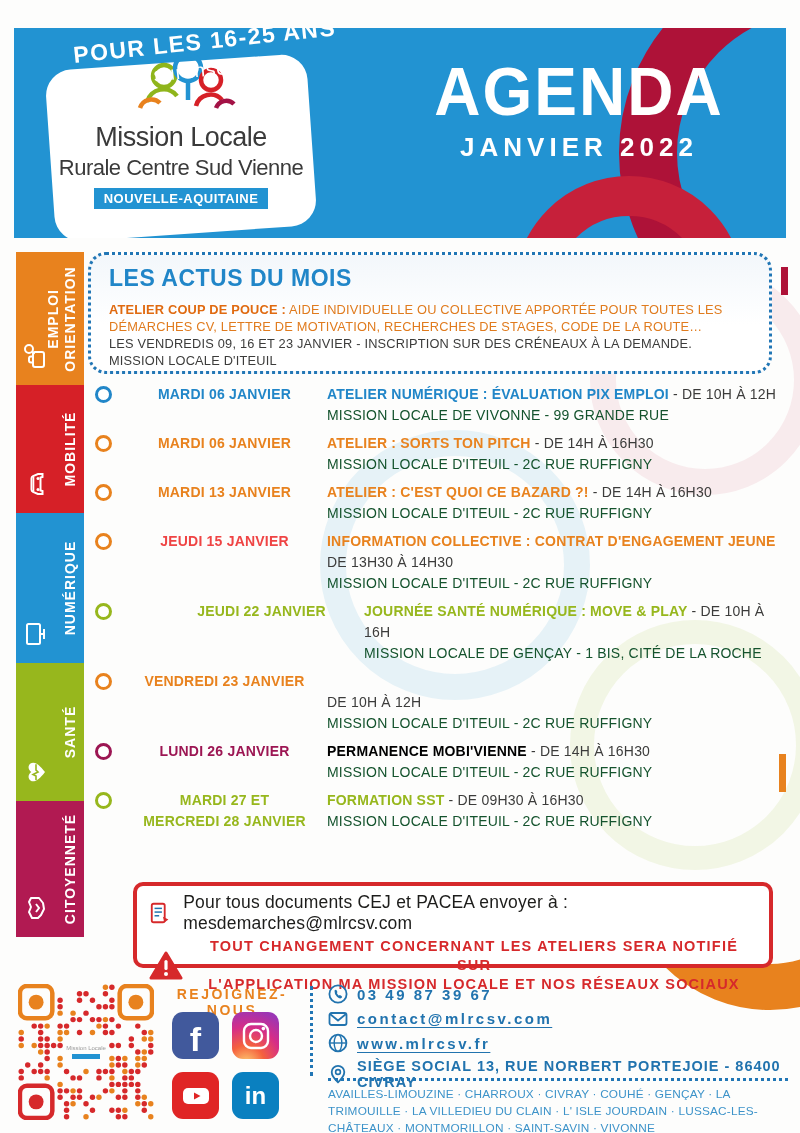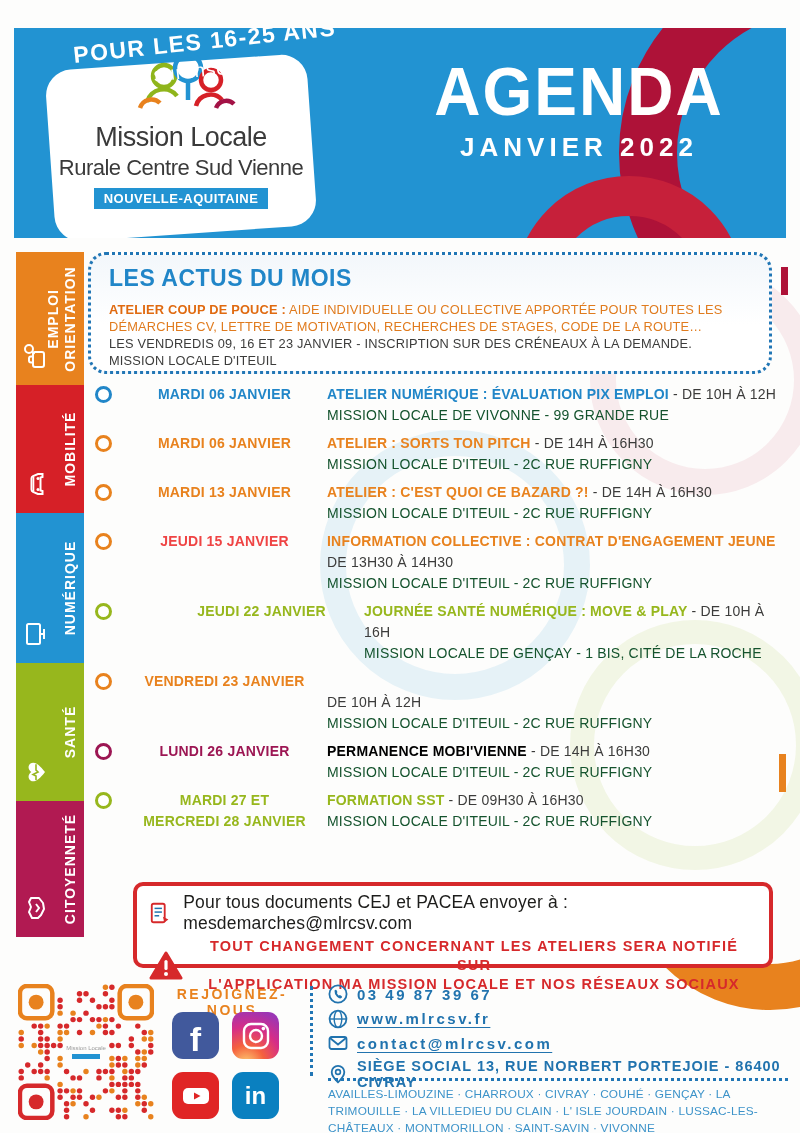--- a/index.html
+++ b/index.html
@@ -419,32 +419,32 @@
   <div id="contact">
     <div class="crow">
       <svg class="cicon" viewBox="0 0 20 20">
         <circle cx="10" cy="10" r="8.6" fill="none" stroke="#2173ae" stroke-width="1.8"></circle>
         <path d="M6.5 6.5 q1.5 -1.5 2.2 0 l0.6 1.2 q0.3 0.8 -0.5 1.4 q0.8 1.8 2.1 2.6 q0.7 -0.9 1.4 -0.5 l1.2 0.7 q1.4 0.8 -0.1 2.1 q-1.6 1.3 -4.4 -1.3 q-2.8 -2.7 -2.5 -6.2" fill="#2173ae"></path>
       </svg>
       <span class="ctext">03 49 87 39 67</span>
     </div>
     <div class="crow">
       <svg class="cicon" viewBox="0 0 20 20">
+        <rect x="1.5" y="4" width="17" height="12" rx="2" fill="none" stroke="#2173ae" stroke-width="1.8"></rect>
+        <path d="M2 5 L10 11.5 L18 5" fill="none" stroke="#2173ae" stroke-width="1.8"></path>
+      </svg>
+      <a href="#" class="ctext u">contact@mlrcsv.com</a>
+    </div>
+    <div class="crow">
+      <svg class="cicon" viewBox="0 0 20 20">
         <circle cx="10" cy="10" r="8.4" fill="none" stroke="#2173ae" stroke-width="1.8"></circle>
         <ellipse cx="10" cy="10" rx="3.8" ry="8.4" fill="none" stroke="#2173ae" stroke-width="1.4"></ellipse>
         <line x1="1.6" y1="10" x2="18.4" y2="10" stroke="#2173ae" stroke-width="1.4"></line>
       </svg>
       <a href="#" class="ctext u">www.mlrcsv.fr</a>
-    </div>
-    <div class="crow">
-      <svg class="cicon" viewBox="0 0 20 20">
-        <rect x="1.5" y="4" width="17" height="12" rx="2" fill="none" stroke="#2173ae" stroke-width="1.8"></rect>
-        <path d="M2 5 L10 11.5 L18 5" fill="none" stroke="#2173ae" stroke-width="1.8"></path>
-      </svg>
-      <a href="#" class="ctext u">contact@mlrcsv.com</a>
     </div>
     <div class="crow">
       <svg class="cicon" viewBox="0 0 20 20">
         <path d="M10 1.8 a6.3 6.3 0 0 1 6.3 6.3 c0 4.5 -6.3 10.2 -6.3 10.2 s-6.3 -5.7 -6.3 -10.2 A6.3 6.3 0 0 1 10 1.8 z" fill="none" stroke="#2173ae" stroke-width="1.8"></path>
         <circle cx="10" cy="8" r="2.4" fill="none" stroke="#2173ae" stroke-width="1.6"></circle>
       </svg>
       <span class="ctext addr">SIÈGE SOCIAL 13, RUE NORBERT PORTEJOIE - 86400 CIVRAY</span>
     </div>
   </div>
   <div id="hsep"></div>

